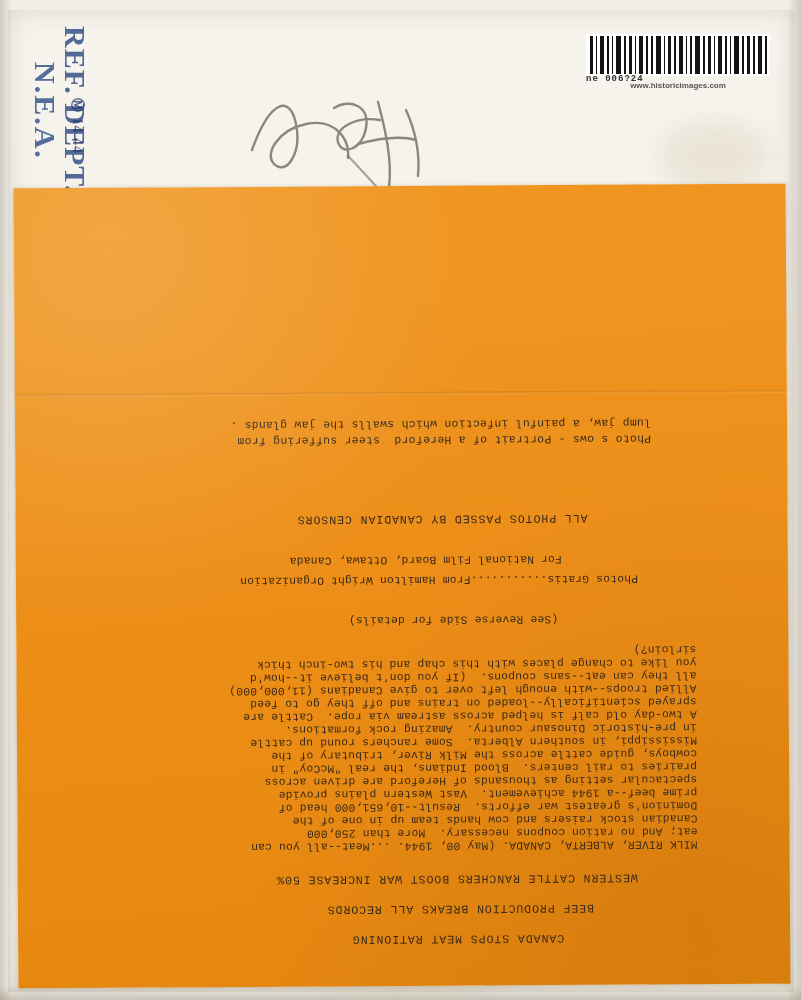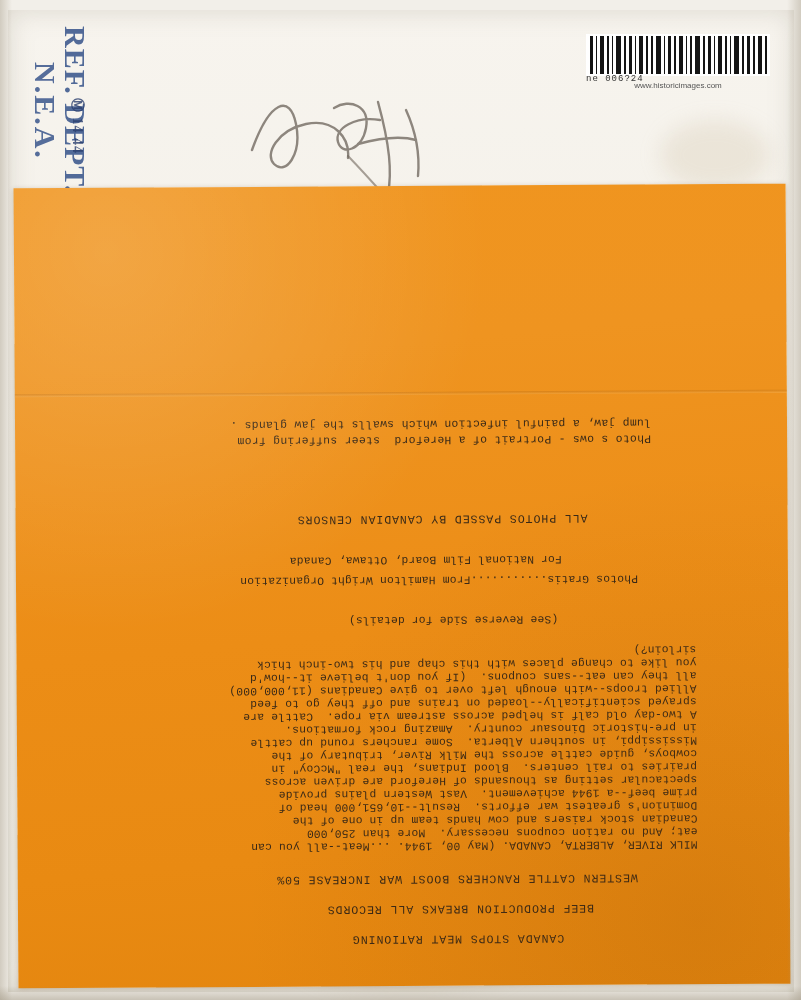--- a/index.html
+++ b/index.html
@@ -34,21 +34,21 @@
     position: absolute;
     border-radius: 50%;
     filter: blur(10px);
     pointer-events: none;
   }
 
   
   #barcode-block {
     position: absolute;
     left: 586px; top: 34px;
-    width: 184px; height: 56px;
+    width: 184px; height: 56px; font-weight: bold;
   }
   #barcode-bars {
     position: absolute;
     left: 0; top: 0;
     width: 184px; height: 42px;
     background: #ffffff;
   }
   #barcode-bars .bar {
     position: absolute;
     top: 2px;

